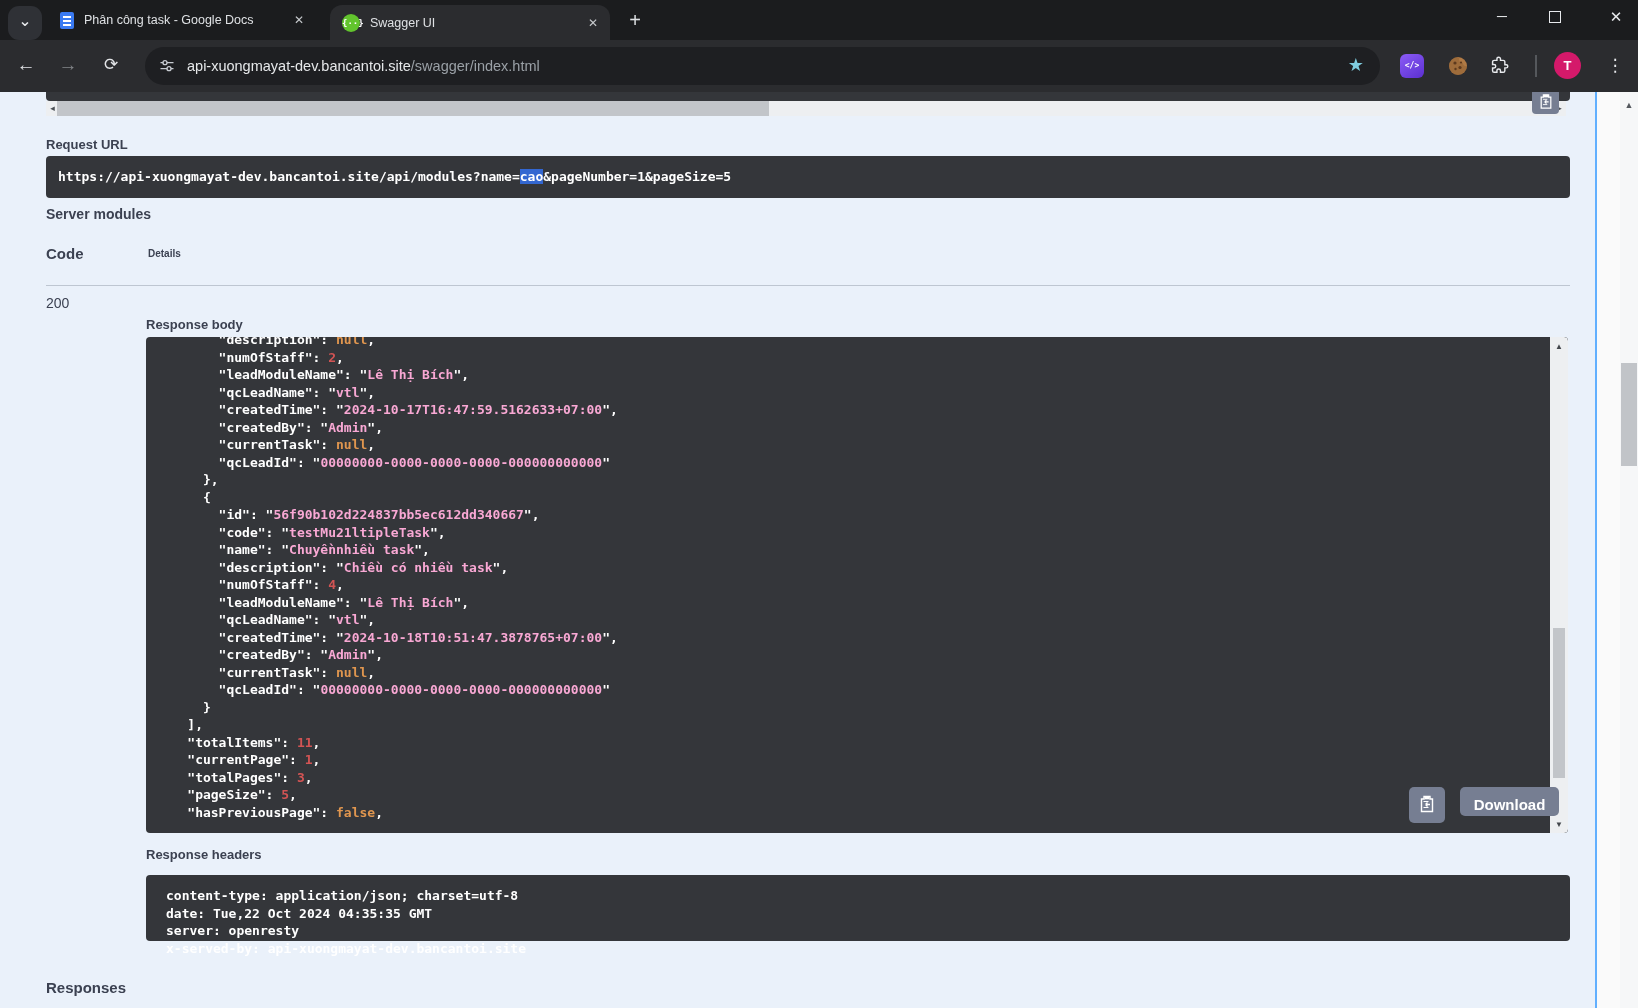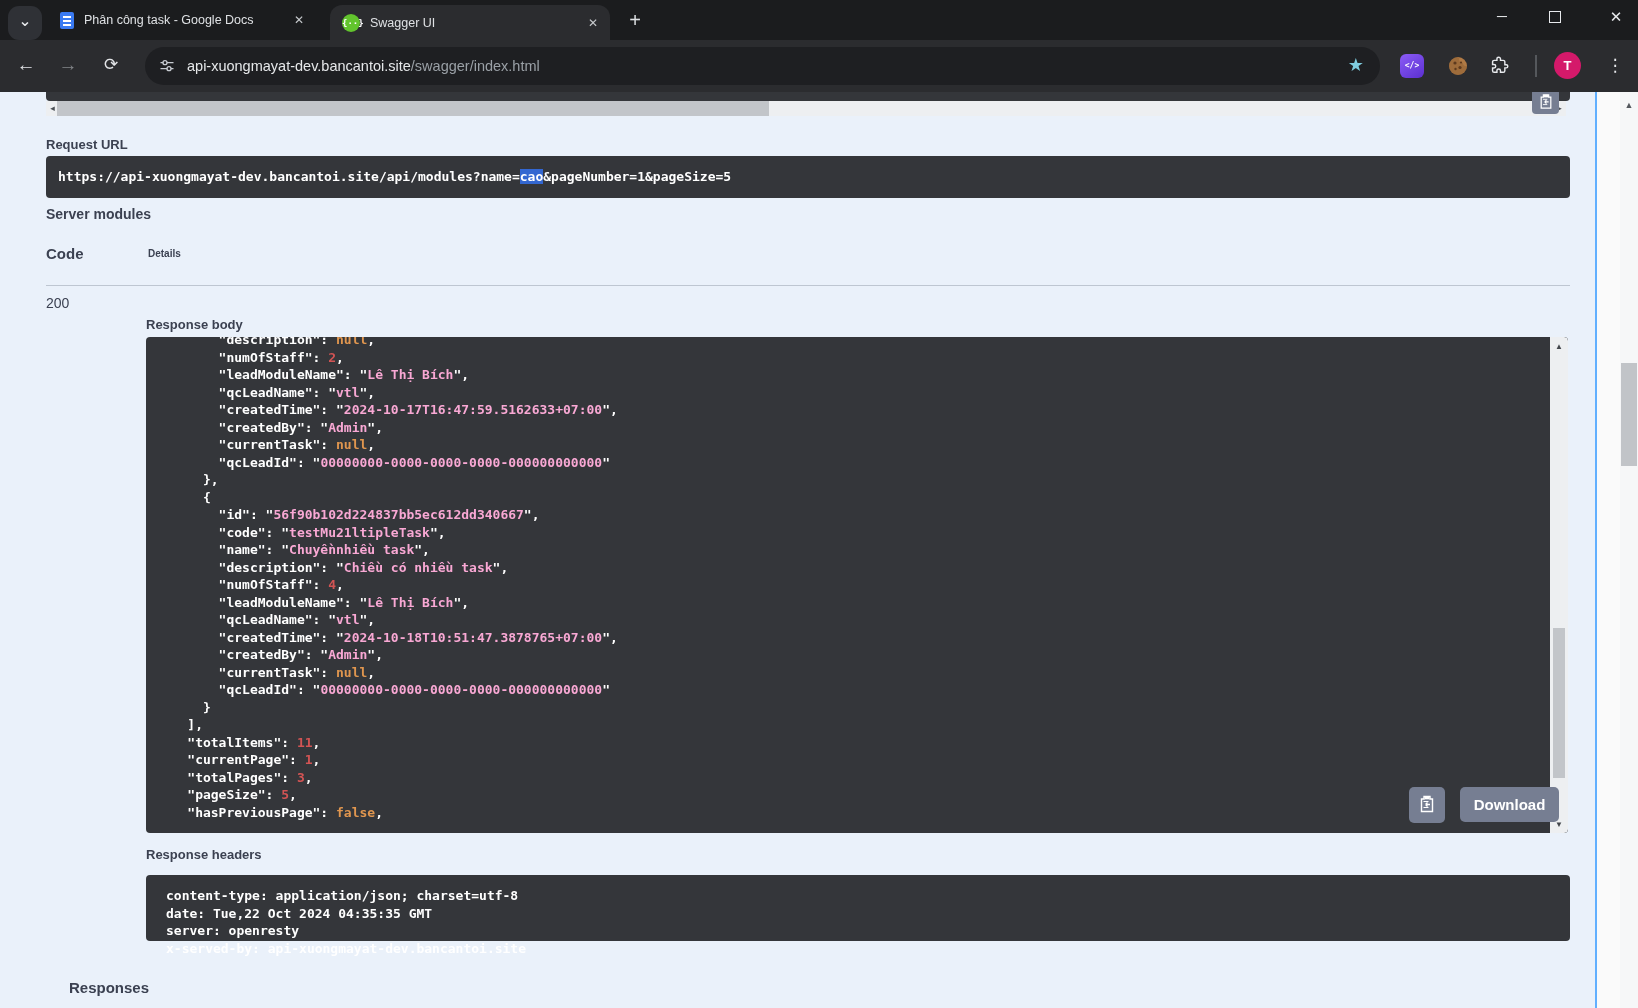--- a/index.html
+++ b/index.html
@@ -83,30 +83,30 @@
     font-weight:bold; font-size:13px; }
   .tk-k { color:#ffffff; } .tk-s { color:#f9a8d4; } .tk-n { color:#d25454; } .tk-o { color:#e0964f; }
 
   .vscroll { position:absolute; right:0; top:0; width:18px; height:496px; background:#edeff1; border-radius:0 4px 4px 0; }
   .vs-arrow { position:absolute; left:0; width:18px; text-align:center; font-size:8px; color:#43474c; cursor:pointer; }
   .vs-up { top:5px; } .vs-down { bottom:4px; }
   .vs-thumb { position:absolute; left:3px; top:291px; width:12px; height:150px; background:#c2c5c9; cursor:pointer; }
 
   .copy-body-btn { position:absolute; left:1263px; top:450px; width:36px; height:36px; border-radius:5px;
     background:#767e92; cursor:pointer; text-align:center; padding-top:8px; }
-  .download-btn { position:absolute; left:1314px; top:450px; width:99px; height:35px; border-radius:5px;
+  .download-btn { position:absolute; left:1314px; top:450px; width:99px; height:29px; border-radius:5px;
     background:#767e92; color:#fff; font-size:15px; font-weight:bold; text-align:center; line-height:35px; cursor:pointer; }
 
   .response-headers-label { left:146px; top:755px; font-size:13px; font-weight:bold; }
   .response-headers-box { left:146px; top:783px; width:1424px; height:66px; }
   .hdrwrap { position:absolute; left:20px; top:12px; }
   .hdr-line { white-space:pre; height:17.5px; line-height:17.5px; font-family:"DejaVu Sans Mono","Liberation Mono",monospace;
     font-weight:bold; font-size:13px; color:#fff; }
 
-  .responses-heading { left:46px; top:887px; font-size:15px; font-weight:bold;margin-left:23px; }
+  .responses-heading { left:46px; top:887px; font-size:15px; font-weight:bold; }
 
   .opblock-border { position:absolute; left:1595px; top:0; width:2px; height:916px; background:#61affe; }
   .right-gutter { position:absolute; left:1597px; top:0; width:23px; height:916px; background:#fafafa; }
   .browser-vscroll { position:absolute; left:1620px; top:0; width:18px; height:916px; background:#f6f7f8; }
   .bvs-arrow { position:absolute; left:0; width:18px; text-align:center; font-size:9px; color:#54585e; top:8px; cursor:pointer; }
   .bvs-thumb { position:absolute; left:1px; top:271px; width:16px; height:103px; background:#c1c4c8; cursor:pointer; }
 </style>
 </head>
 <body>
 

